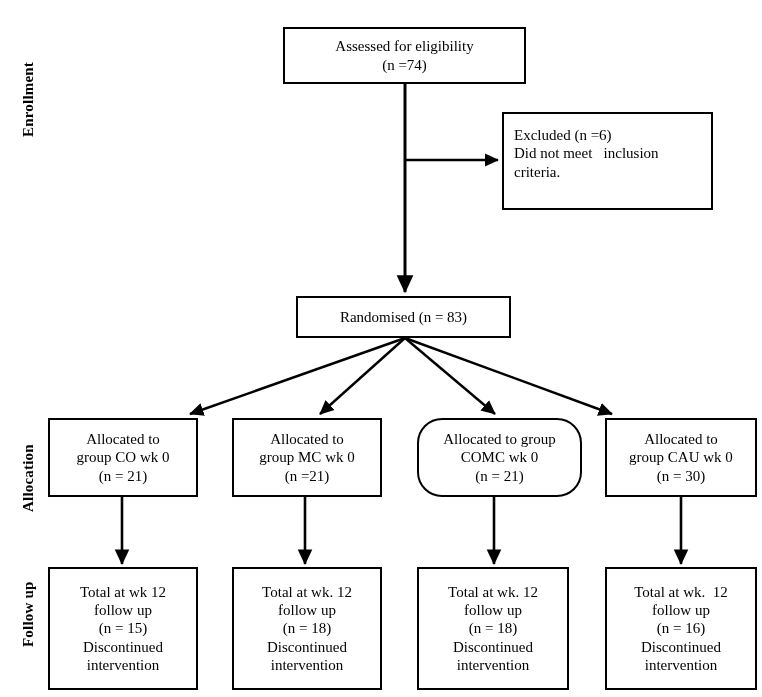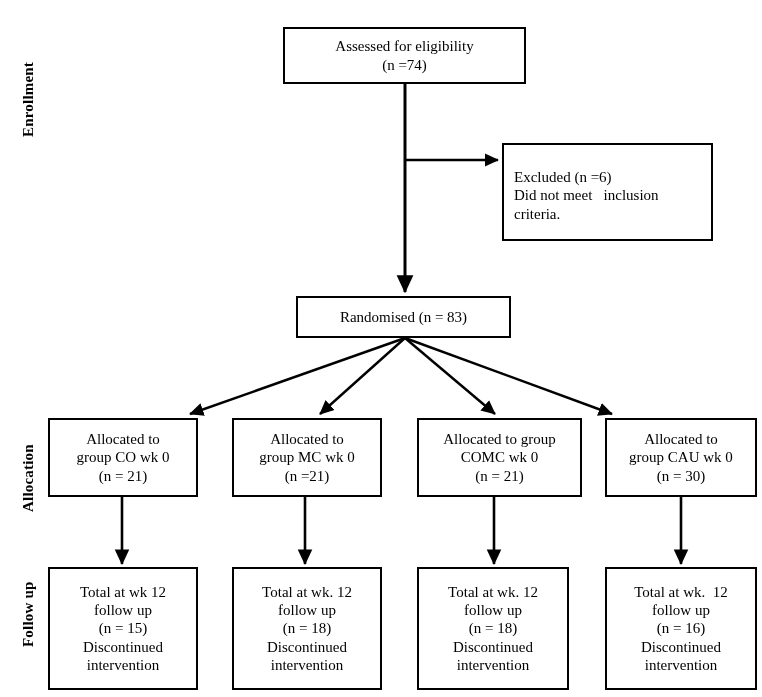--- a/index.html
+++ b/index.html
@@ -36,22 +36,21 @@
     justify-content: center;
     text-align: center;
     font-size: 15px;
     line-height: 1.22;
     padding: 2px 4px;
   }
   .node.left-text {
     align-items: flex-start;
     justify-content: flex-start;
     text-align: right;
-    padding: 23px 10px;
-    margin-top: 31px;
+    padding: 12px 10px;
   }
   .node .ln {
     white-space: pre;
     display: block;
   }
   .node .ln b {
     font-weight: normal;
   }
   svg.edges {
     position: absolute;
@@ -113,21 +112,21 @@
     <span class="ln"><span>group </span><b>CO</b><span> wk 0</span></span>
     <span class="ln">(n = 21)</span>
   </div>
 
   <div class="node" style="left:232px; top:418px; width:150px; height:79px;">
     <span class="ln">Allocated to</span>
     <span class="ln"><span>group </span><b>MC</b><span> wk 0</span></span>
     <span class="ln">(n =21)</span>
   </div>
 
-  <div class="node" style="left:417px; top:418px; width:165px; height:79px;">
+  <div class="node" style="left:417px; top:418px; width:165px; height:79px;border-radius:25px;">
     <span class="ln">Allocated to group</span>
     <span class="ln"><span></span><b>COMC</b><span> wk 0</span></span>
     <span class="ln">(n = 21)</span>
   </div>
 
   <div class="node" style="left:605px; top:418px; width:152px; height:79px;">
     <span class="ln">Allocated to</span>
     <span class="ln"><span>group </span><b>CAU</b><span> wk 0</span></span>
     <span class="ln">(n = 30)</span>
   </div>

